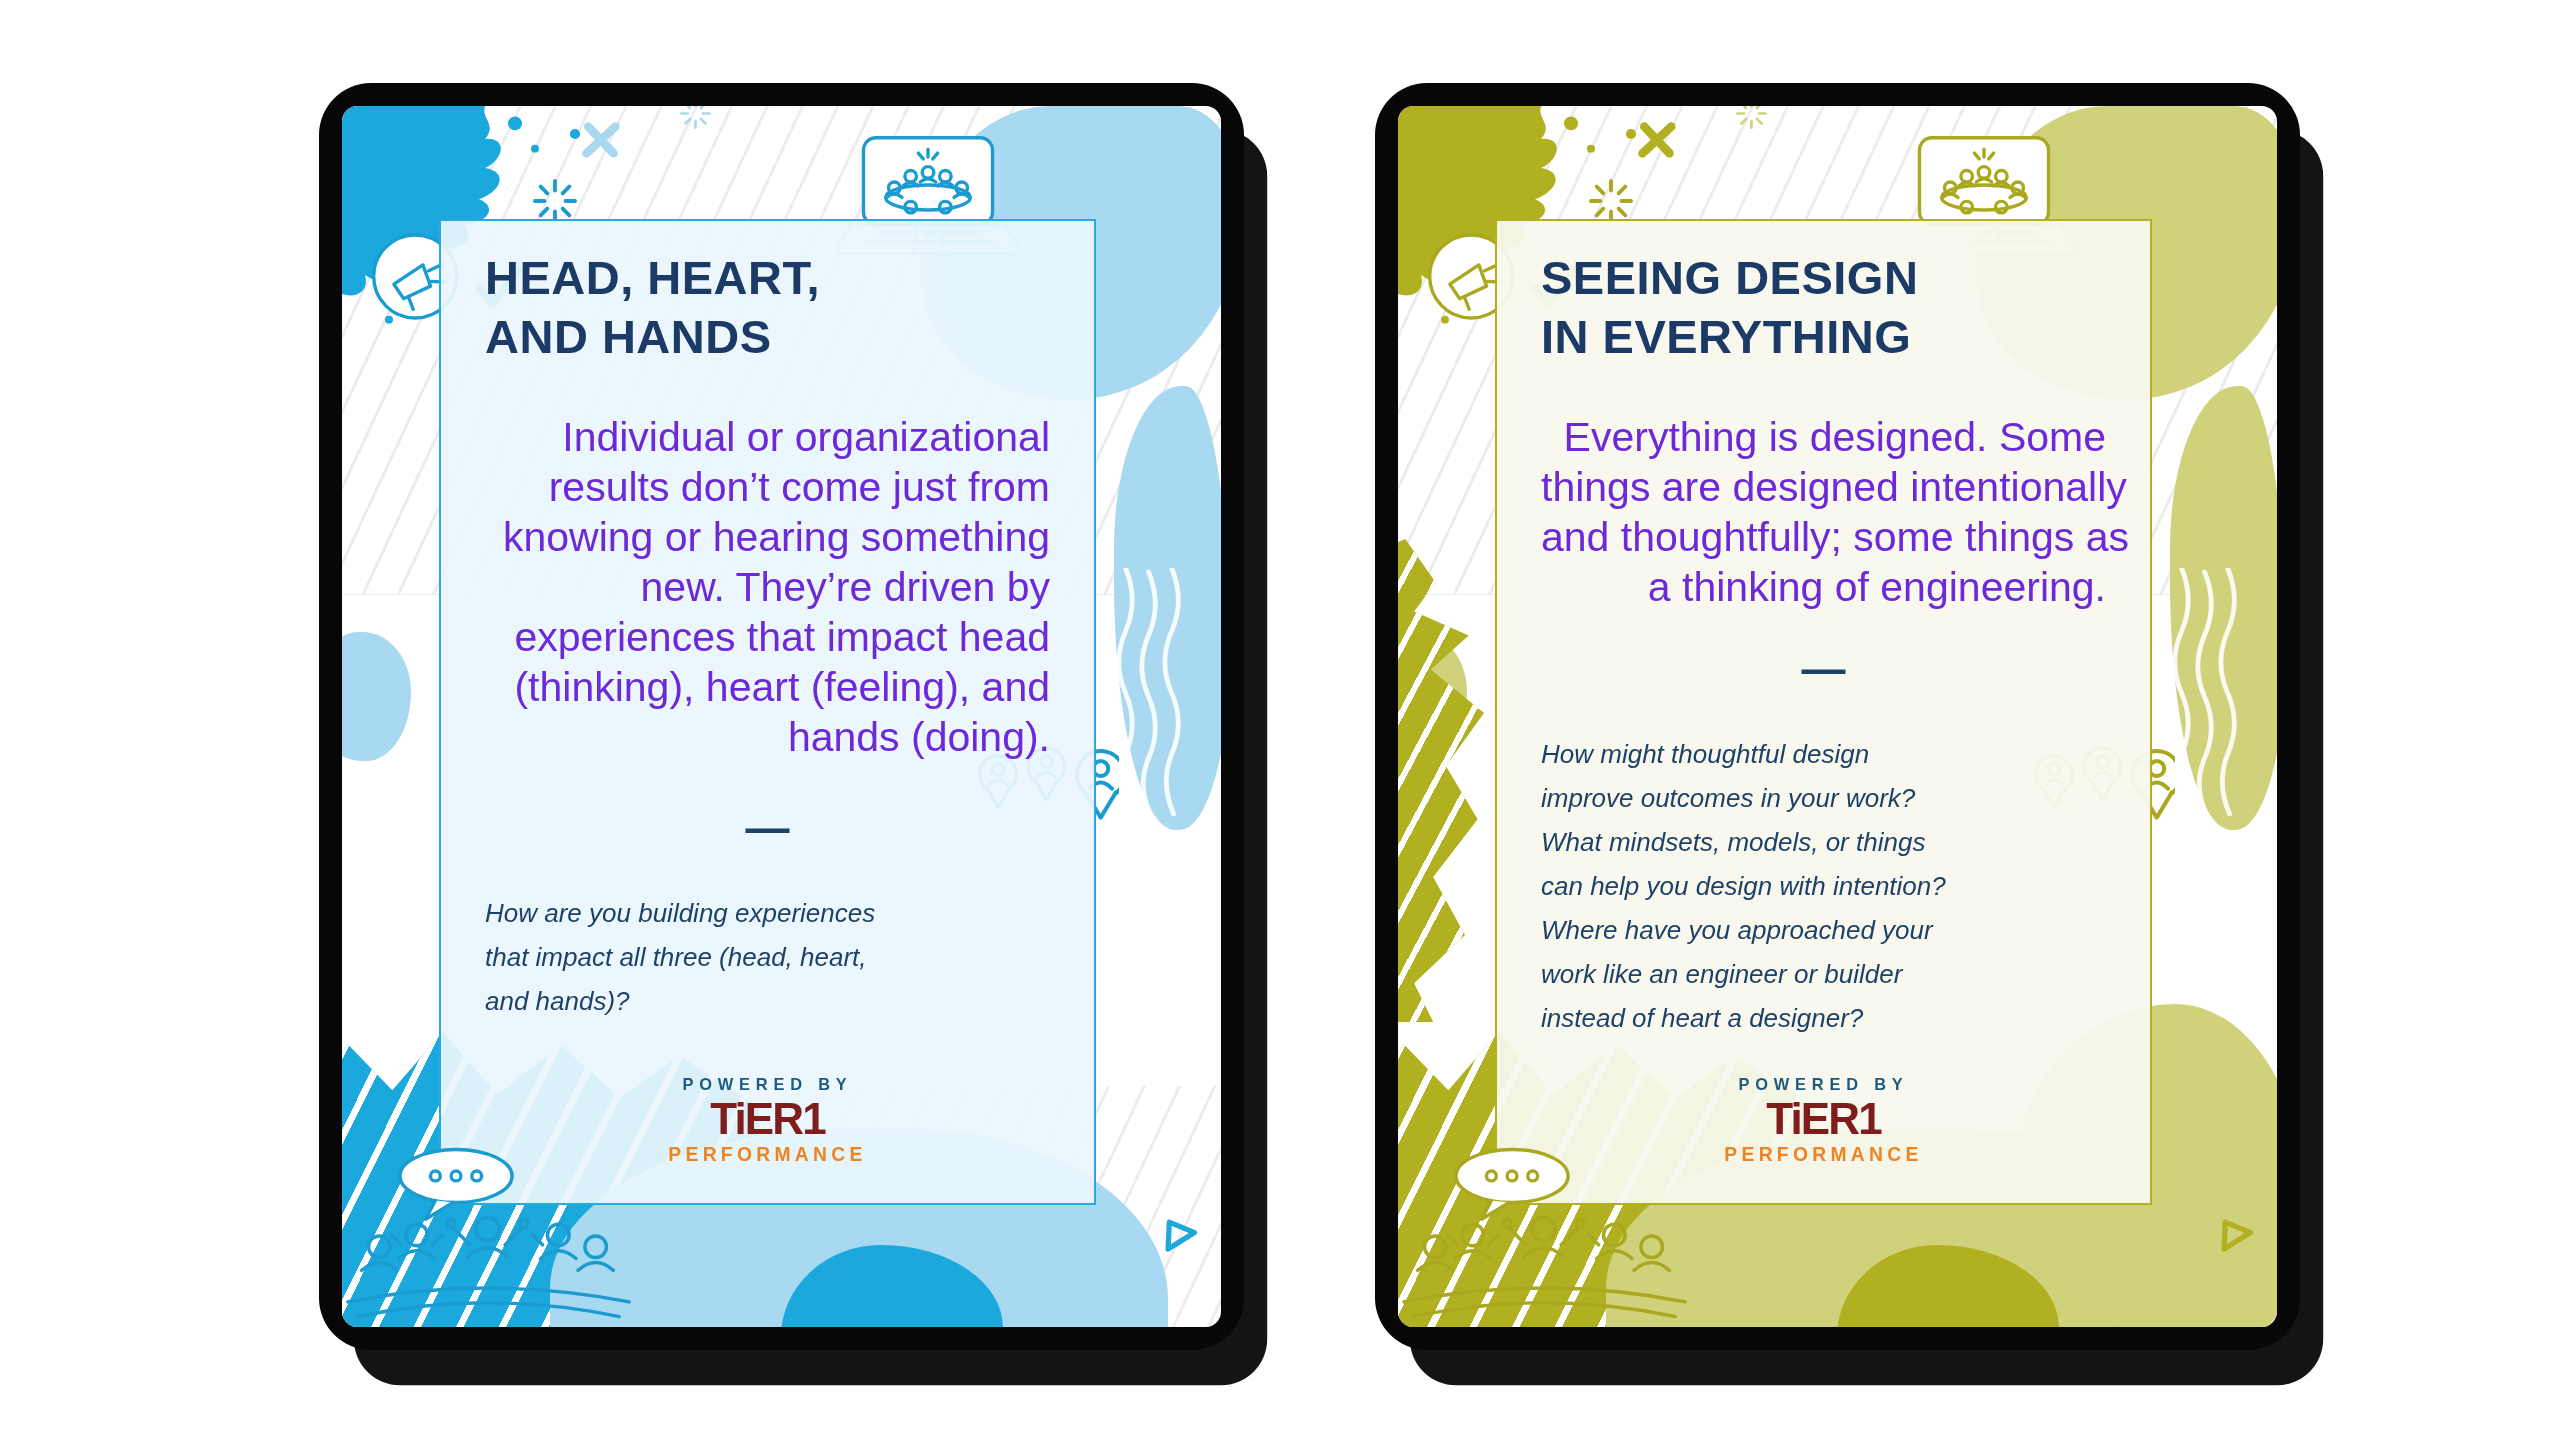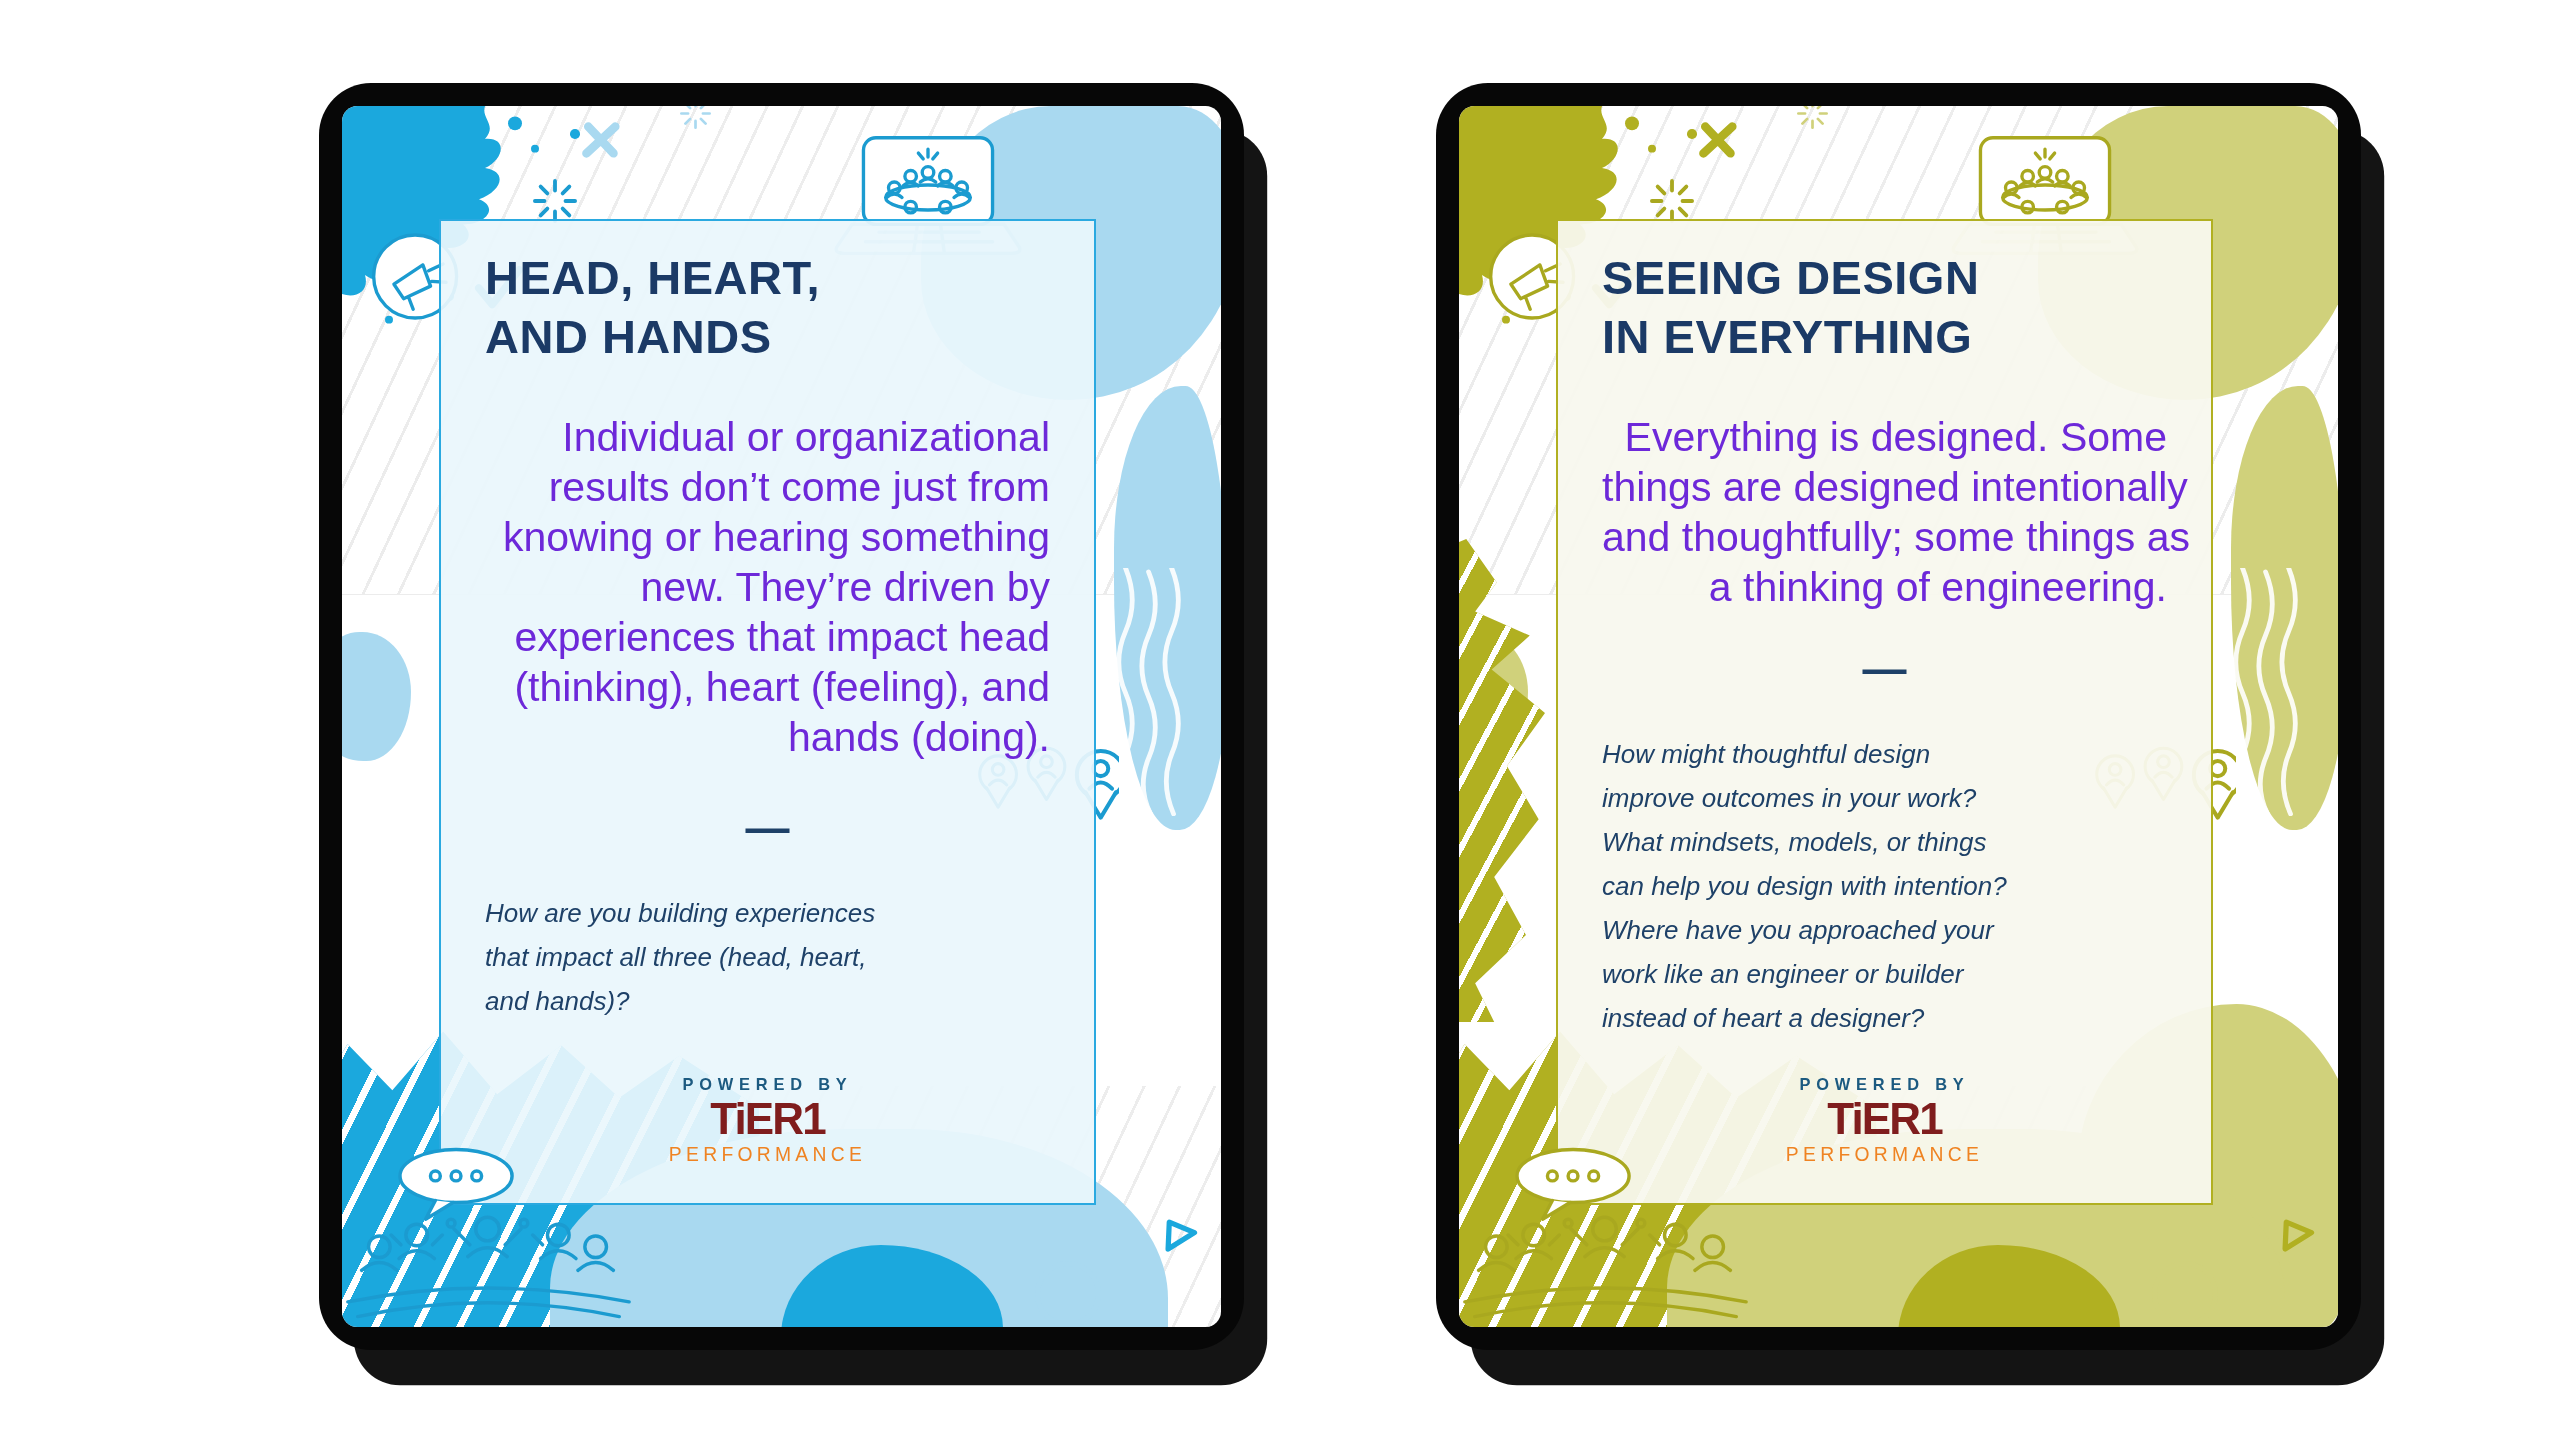--- a/index.html
+++ b/index.html
@@ -2,21 +2,21 @@
 <html><head>
 <meta charset="utf-8">
 <style>
   html,body{margin:0;padding:0;background:#fff;}
   .stage{position:relative;width:2576px;height:1449px;background:#fff;overflow:hidden;
          font-family:"Liberation Sans",sans-serif;}
   
   .tablet{position:absolute;width:925px;height:1267px;background:#070707;border-radius:52px;
           padding:23px;box-sizing:border-box;box-shadow:29px 41px 0 -5.8px rgba(0,0,0,.92);}
   .tablet.c1{left:319px;top:83px;}
-  .tablet.c2{left:1436px;top:83px;}
+  .tablet.c2{left:1375px;top:83px;}
   .screen{position:relative;width:100%;height:100%;background:#fff;border-radius:15.4px;overflow:hidden;}
   
   .c1{--accent:#1ba8dd;--accent-light:#a9d9f0;--panel-bg:rgba(234,246,252,.93);
       --panel-border:#2aa9e0;--x-color:#a9d9f0;--line:#1b9bd0;}
   .c2{--accent:#b1b021;--accent-light:#d0d17b;--panel-bg:rgba(248,248,238,.95);
       --panel-border:#b1b021;--x-color:#b1b021;--line:#a9a81f;}
   
   .hatch{position:absolute;background-image:repeating-linear-gradient(115deg,#e3e3e3 0 2.9px,transparent 2.9px 32px);opacity:.65;z-index:0;}
   .hatch.top{left:0;top:0;right:0;height:488px;border-bottom:1.9px solid #e2e2e2;}
   .hatch.bot{right:0;bottom:0;width:502px;height:241px;}
@@ -70,21 +70,21 @@
   .body-block{margin-top:46px;}
   .body-block div{font-size:41px;line-height:50px;color:#6d28d9;white-space:nowrap;text-align:right;}
   .dash{margin-top:44px;text-align:center;font-size:44px;font-weight:600;color:#1e4168;line-height:1;}
   .c2 .dash{margin-top:35px;}
   .q-block{margin-top:41px;}
   .q-block div{font-size:26px;line-height:44px;font-style:italic;color:#1e4168;white-space:nowrap;}
   
   .logo{position:absolute;left:0;right:0;bottom:37px;text-align:center;z-index:6;}
   .powered{font-size:16.4px;font-weight:700;letter-spacing:5.8px;color:#1c5a80;}
   .brand{font-size:44px;font-weight:800;letter-spacing:-1.9px;color:#7f1d1d;line-height:1.12;}
-  .perf{font-size:19.3px;font-weight:400;letter-spacing:4.3px;color:#ef8322;margin-top:1px;}
+  .perf{font-size:19.3px;font-weight:700;letter-spacing:4.3px;color:#ef8322;margin-top:1px;}
 </style>
 </head>
 <body>
 
 <svg width="0" height="0" style="position:absolute">
   <defs>
     <g id="g-brush">
       <path d="M0 0 L158 0 C148 16 170 22 156 38 C178 36 176 58 156 68 C180 72 172 92 150 100 C170 108 158 126 134 126 C150 140 130 156 108 148 C118 168 94 178 72 164 C80 186 56 192 36 178 C42 200 18 206 0 190 Z"></path>
       <circle cx="186" cy="22" r="7"></circle>
         <circle cx="206" cy="48" r="4"></circle>

